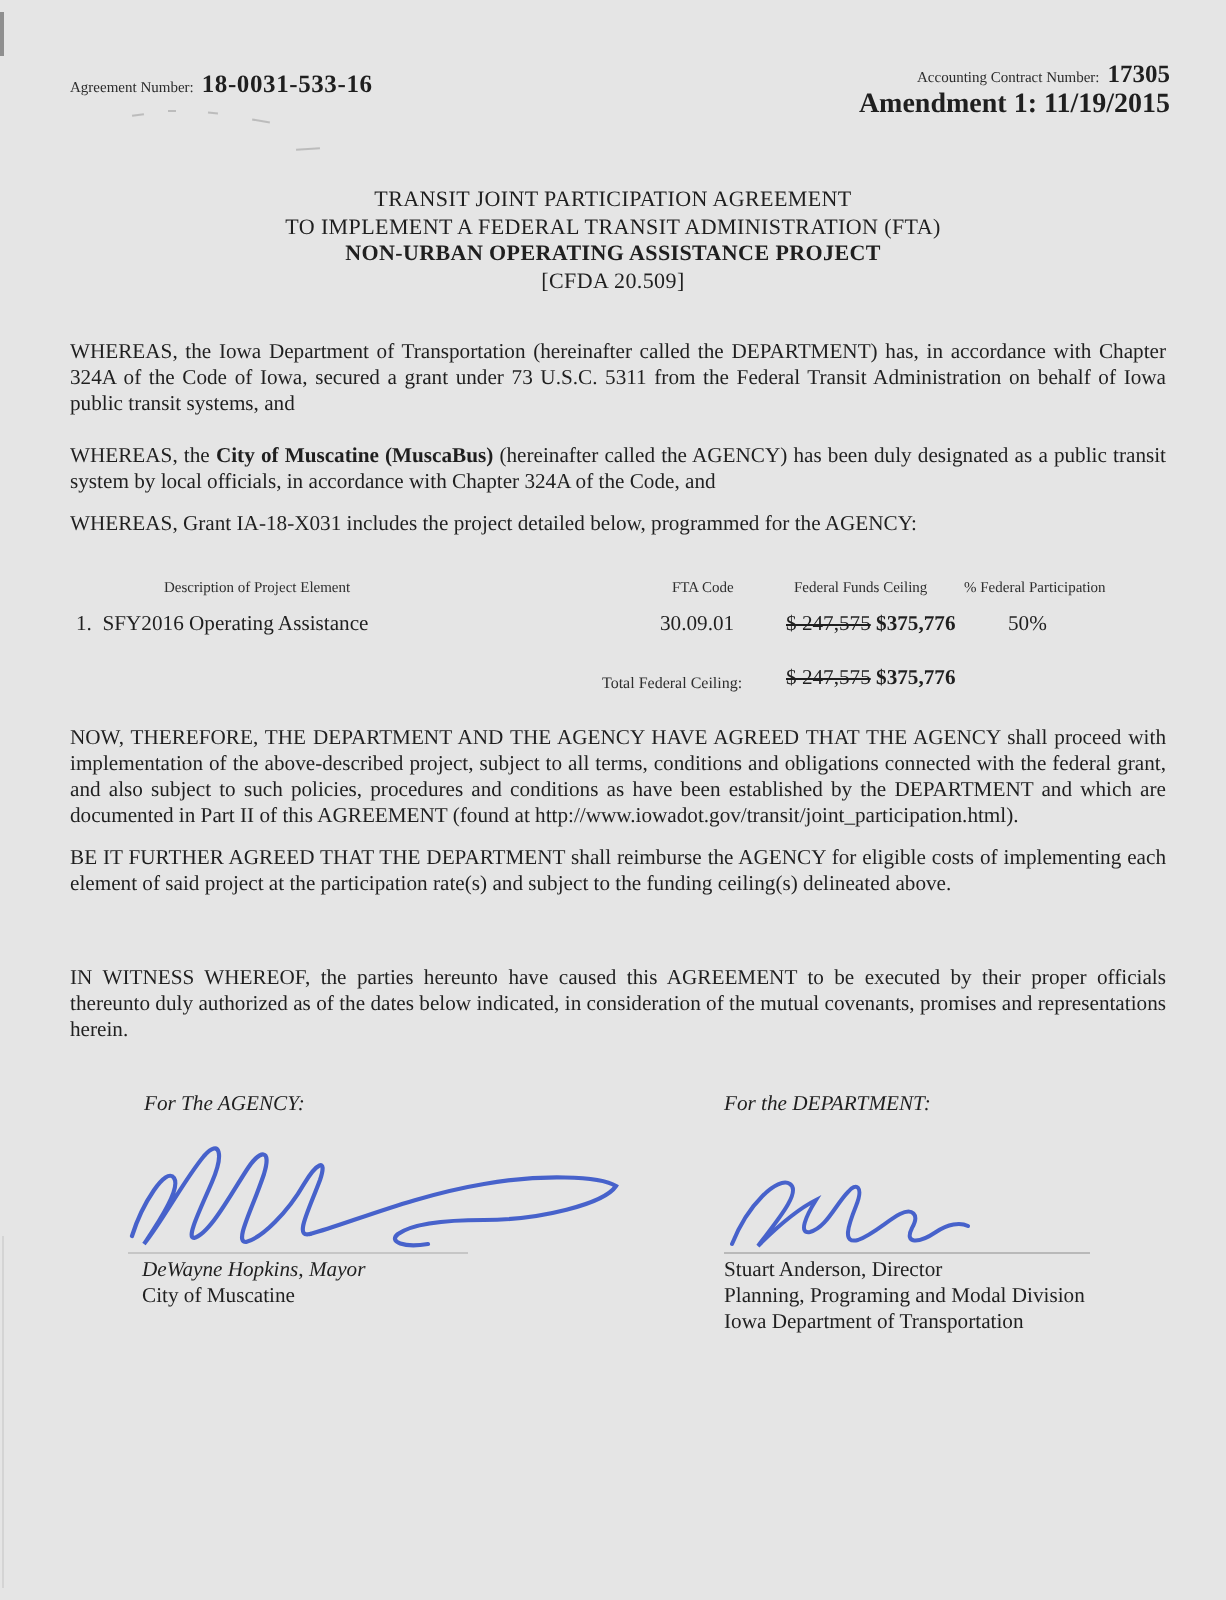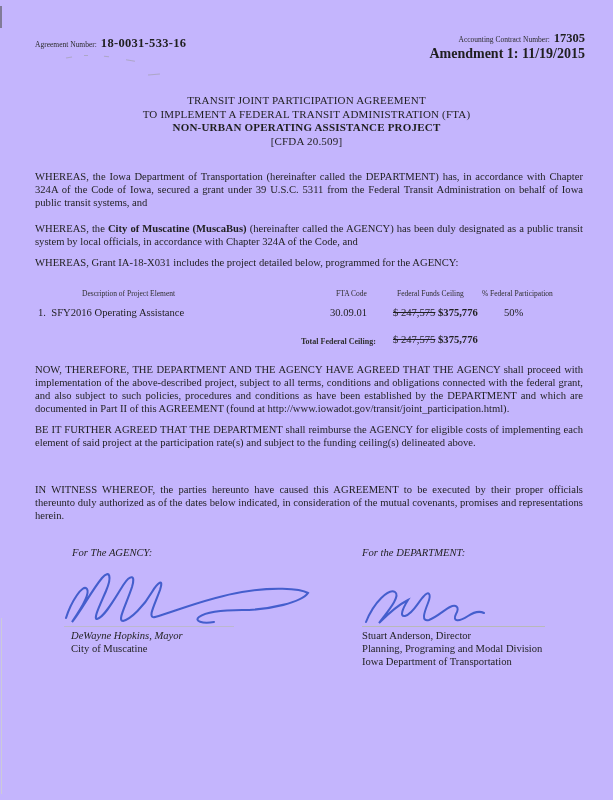--- a/index.html
+++ b/index.html
@@ -1,19 +1,19 @@
 <!DOCTYPE html>
 <html><head>
 <meta charset="utf-8">
 <style>
   html,body{margin:0;padding:0;background:#ffffff;}
   .page{
     position:relative;
     width:613px;height:800px;
-    background:#c4b5fd;
+    background:#e5e5e5;
     font-family:"Liberation Serif", serif;
     color:#1f1f1f;
     overflow:hidden;
   }
   
   .hdr-left{position:absolute;left:35px;top:33px;white-space:nowrap;}
   .hdr-left .lbl{font-size:7.5px;color:#2b2b2b;}
   .hdr-left .num{font-size:12.5px;font-weight:bold;letter-spacing:.3px;}
   .hdr-right{position:absolute;right:28px;top:30px;text-align:right;line-height:14px;white-space:nowrap;}
   .hdr-right .lbl{font-size:7.5px;color:#2b2b2b;}
@@ -31,21 +31,21 @@
   .p-further{top:423px;}
   .p-effect{top:465px;text-align:left;}
   .p-witness{top:483px;}
   .b{font-weight:bold;}
   
   .cell{position:absolute;white-space:pre;}
   .th{font-size:7.5px;color:#2e2e2e;}
   .td{font-size:10.6px;}
   .struck{text-decoration:line-through;}
   .amt-new{font-weight:bold;}
-  .total-lbl{font-size:8px;color:#2e2e2e;font-weight:bold;}
+  .total-lbl{font-size:8px;color:#2e2e2e;}
   
   .sig-label{position:absolute;font-size:10.6px;font-style:italic;}
   .sig-name{position:absolute;font-size:10.6px;line-height:13px;}
   .sig-line{position:absolute;border-top:1px solid #b9b9b9;height:0;}
   .sig-svg{position:absolute;}
   
   .art{position:absolute;background:#9a9a9a;opacity:.55;}
   .art-corner{left:0;top:6px;width:2px;height:22px;background:#555;opacity:.6;}
   .art-edge{left:1px;top:618px;width:1px;height:176px;background:#cfcfcf;opacity:.8;}
 </style>
@@ -74,21 +74,21 @@
     <div class="amend">Amendment 1: 11/19/2015</div>
   </div>
 
   <div class="title">
     <div>TRANSIT JOINT PARTICIPATION AGREEMENT</div>
     <div>TO IMPLEMENT A FEDERAL TRANSIT ADMINISTRATION (FTA)</div>
     <div class="t3">NON-URBAN OPERATING ASSISTANCE PROJECT</div>
     <div>[CFDA 20.509]</div>
   </div>
 
-  <div class="para p-whereas1">WHEREAS, the Iowa Department of Transportation (hereinafter called the DEPARTMENT) has, in accordance with Chapter 324A of the Code of Iowa, secured a grant under 39 U.S.C. 5311 from the Federal Transit Administration on behalf of Iowa public transit systems, and</div>
+  <div class="para p-whereas1">WHEREAS, the Iowa Department of Transportation (hereinafter called the DEPARTMENT) has, in accordance with Chapter 324A of the Code of Iowa, secured a grant under 73 U.S.C. 5311 from the Federal Transit Administration on behalf of Iowa public transit systems, and</div>
   <div class="para p-whereas2"><span>WHEREAS, the </span><span class="b">City of Muscatine (MuscaBus)</span><span> (hereinafter called the AGENCY) has been duly designated as a public transit system by local officials, in accordance with Chapter 324A of the Code, and</span></div>
   <div class="para p-whereas3">WHEREAS, Grant IA-18-X031 includes the project detailed below, programmed for the AGENCY:</div>
 
   <div class="cell th" style="left:82px;top:289px;">Description of Project Element</div>
   <div class="cell th" style="left:336px;top:289px;">FTA Code</div>
   <div class="cell th" style="left:397px;top:289px;text-align:right;">Federal Funds Ceiling</div>
   <div class="cell th" style="left:482px;top:289px;">% Federal Participation</div>
 
   <div class="cell td" style="left:38px;top:307px;">1.  SFY2016 Operating Assistance</div>
   <div class="cell td" style="left:330px;top:307px;">30.09.01</div>

